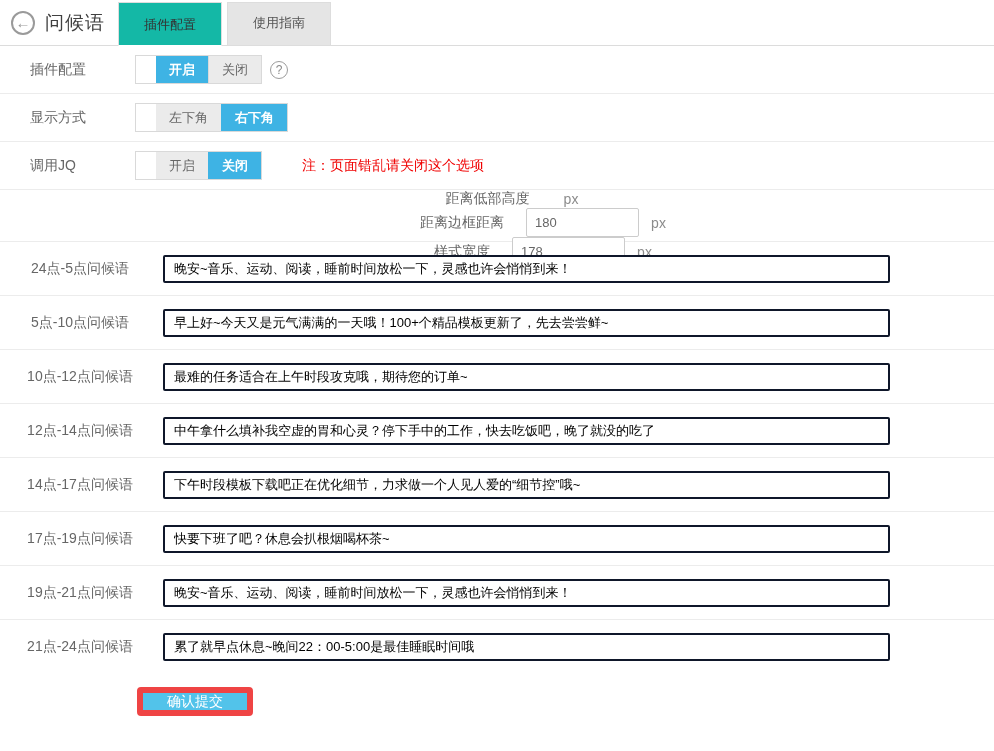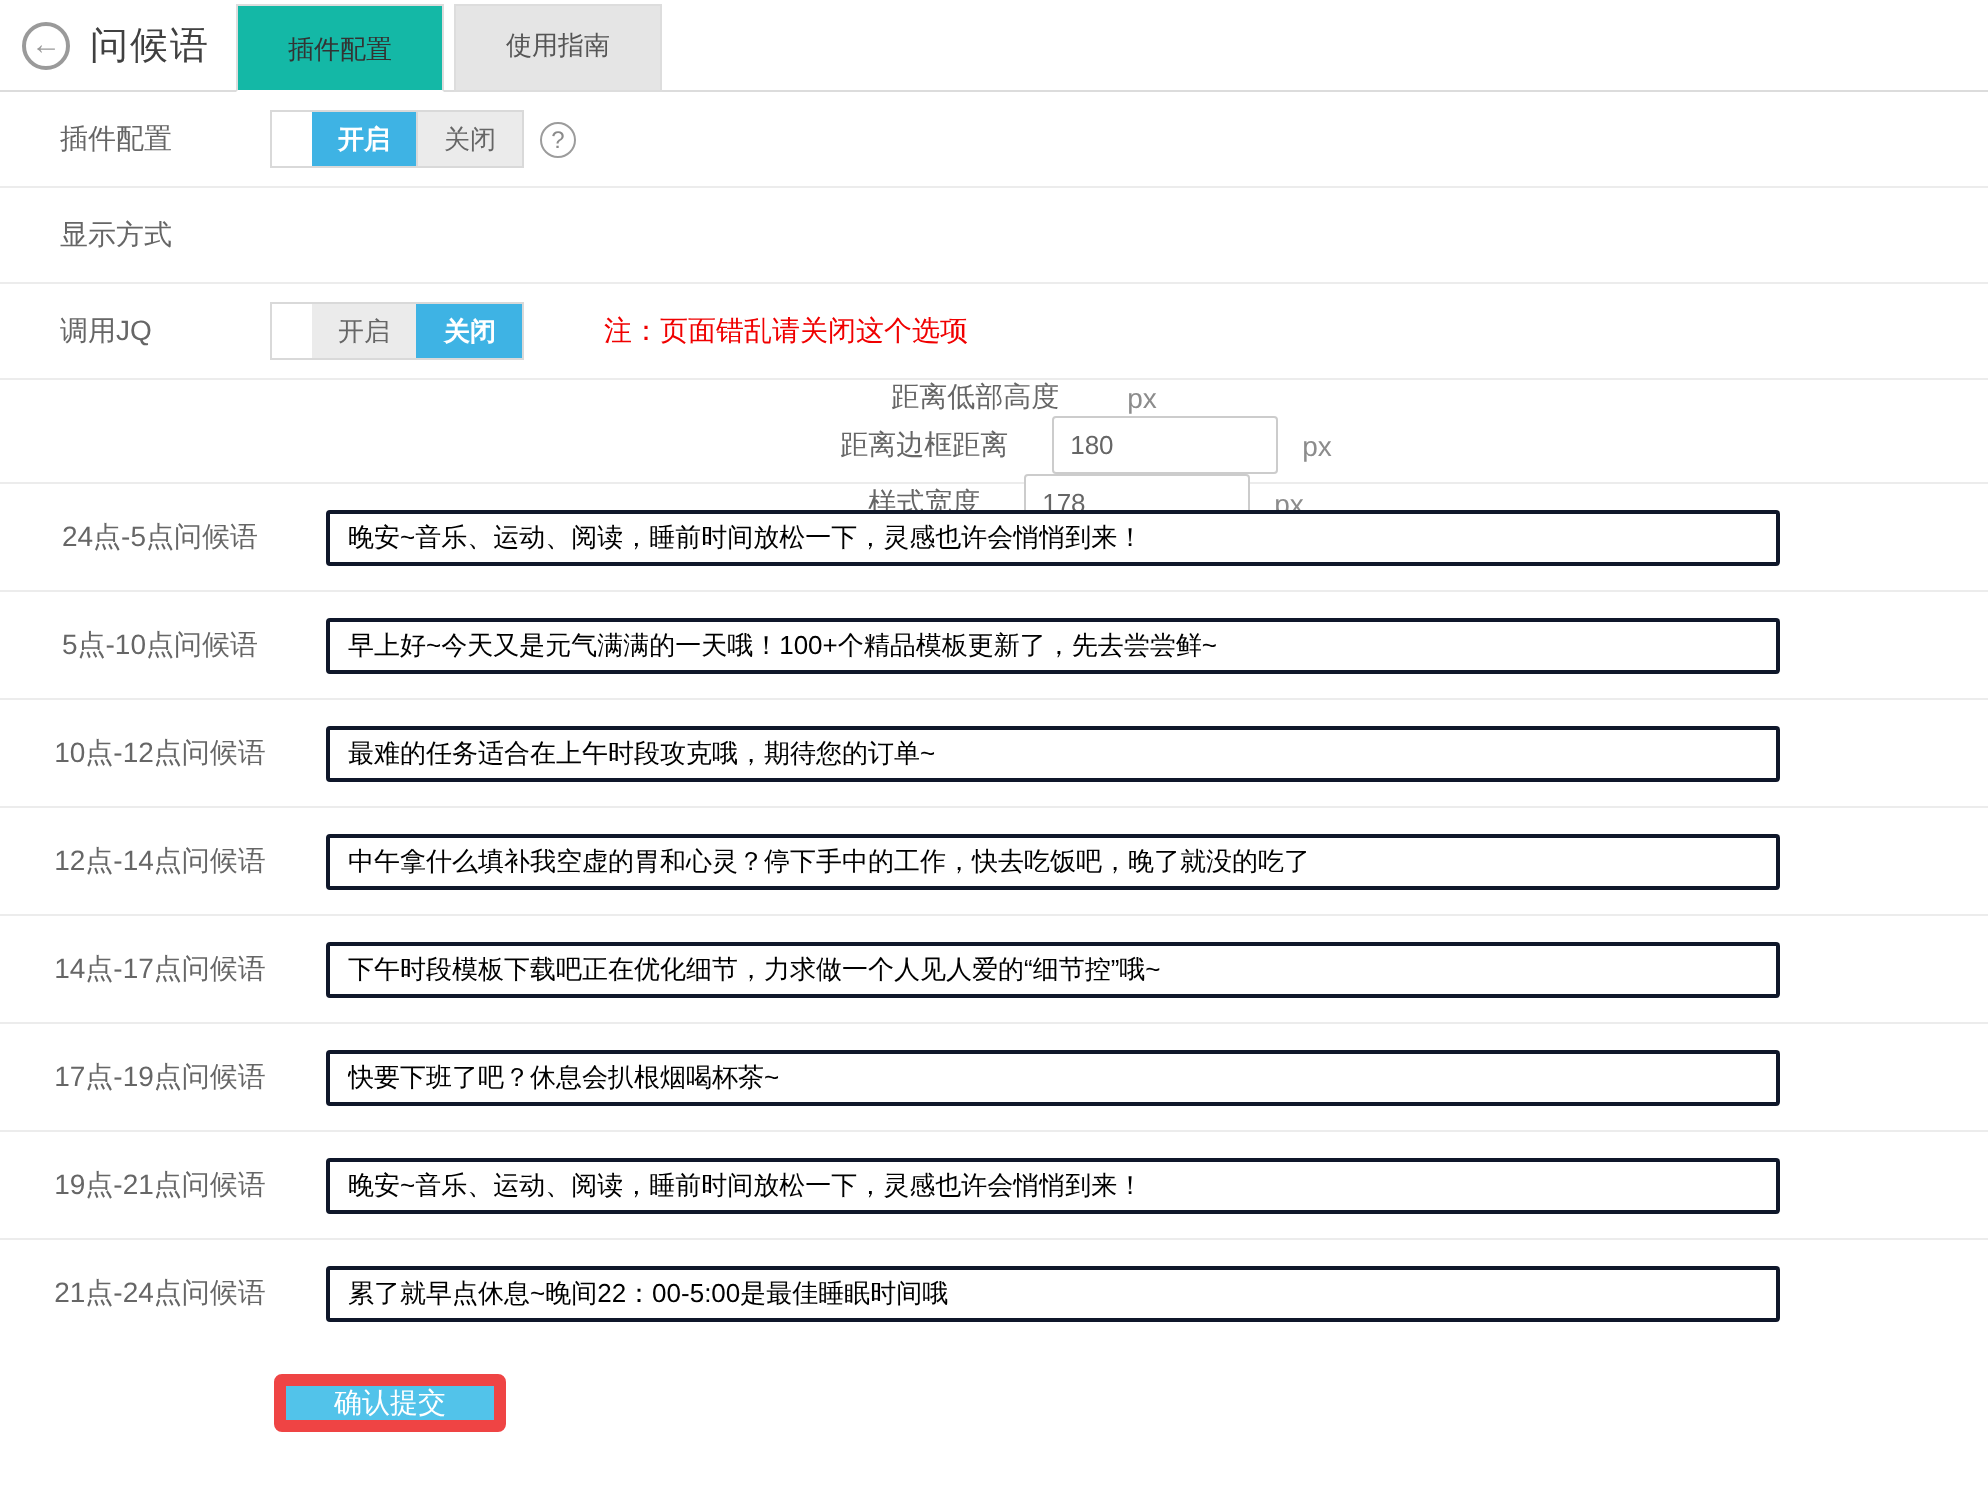--- a/index.html
+++ b/index.html
@@ -99,20 +99,24 @@
   <span class="row-label">插件配置</span>
   <div class="seg">
     <span class="seg-opt on">开启</span>
     <span class="seg-opt">关闭</span>
   </div>
   <span class="help-icon">?</span>
 </div>
 
 <div class="cfg-row">
   <span class="row-label">显示方式</span>
+  <div class="seg">
+    <span class="seg-opt">左下角</span>
+    <span class="seg-opt on">右下角</span>
+  </div>
 </div>
 
 <div class="cfg-row">
   <span class="row-label">调用JQ</span>
   <div class="seg">
     <span class="seg-opt">开启</span>
     <span class="seg-opt on">关闭</span>
   </div>
   <span class="jq-note">注：页面错乱请关闭这个选项</span>
 </div>

